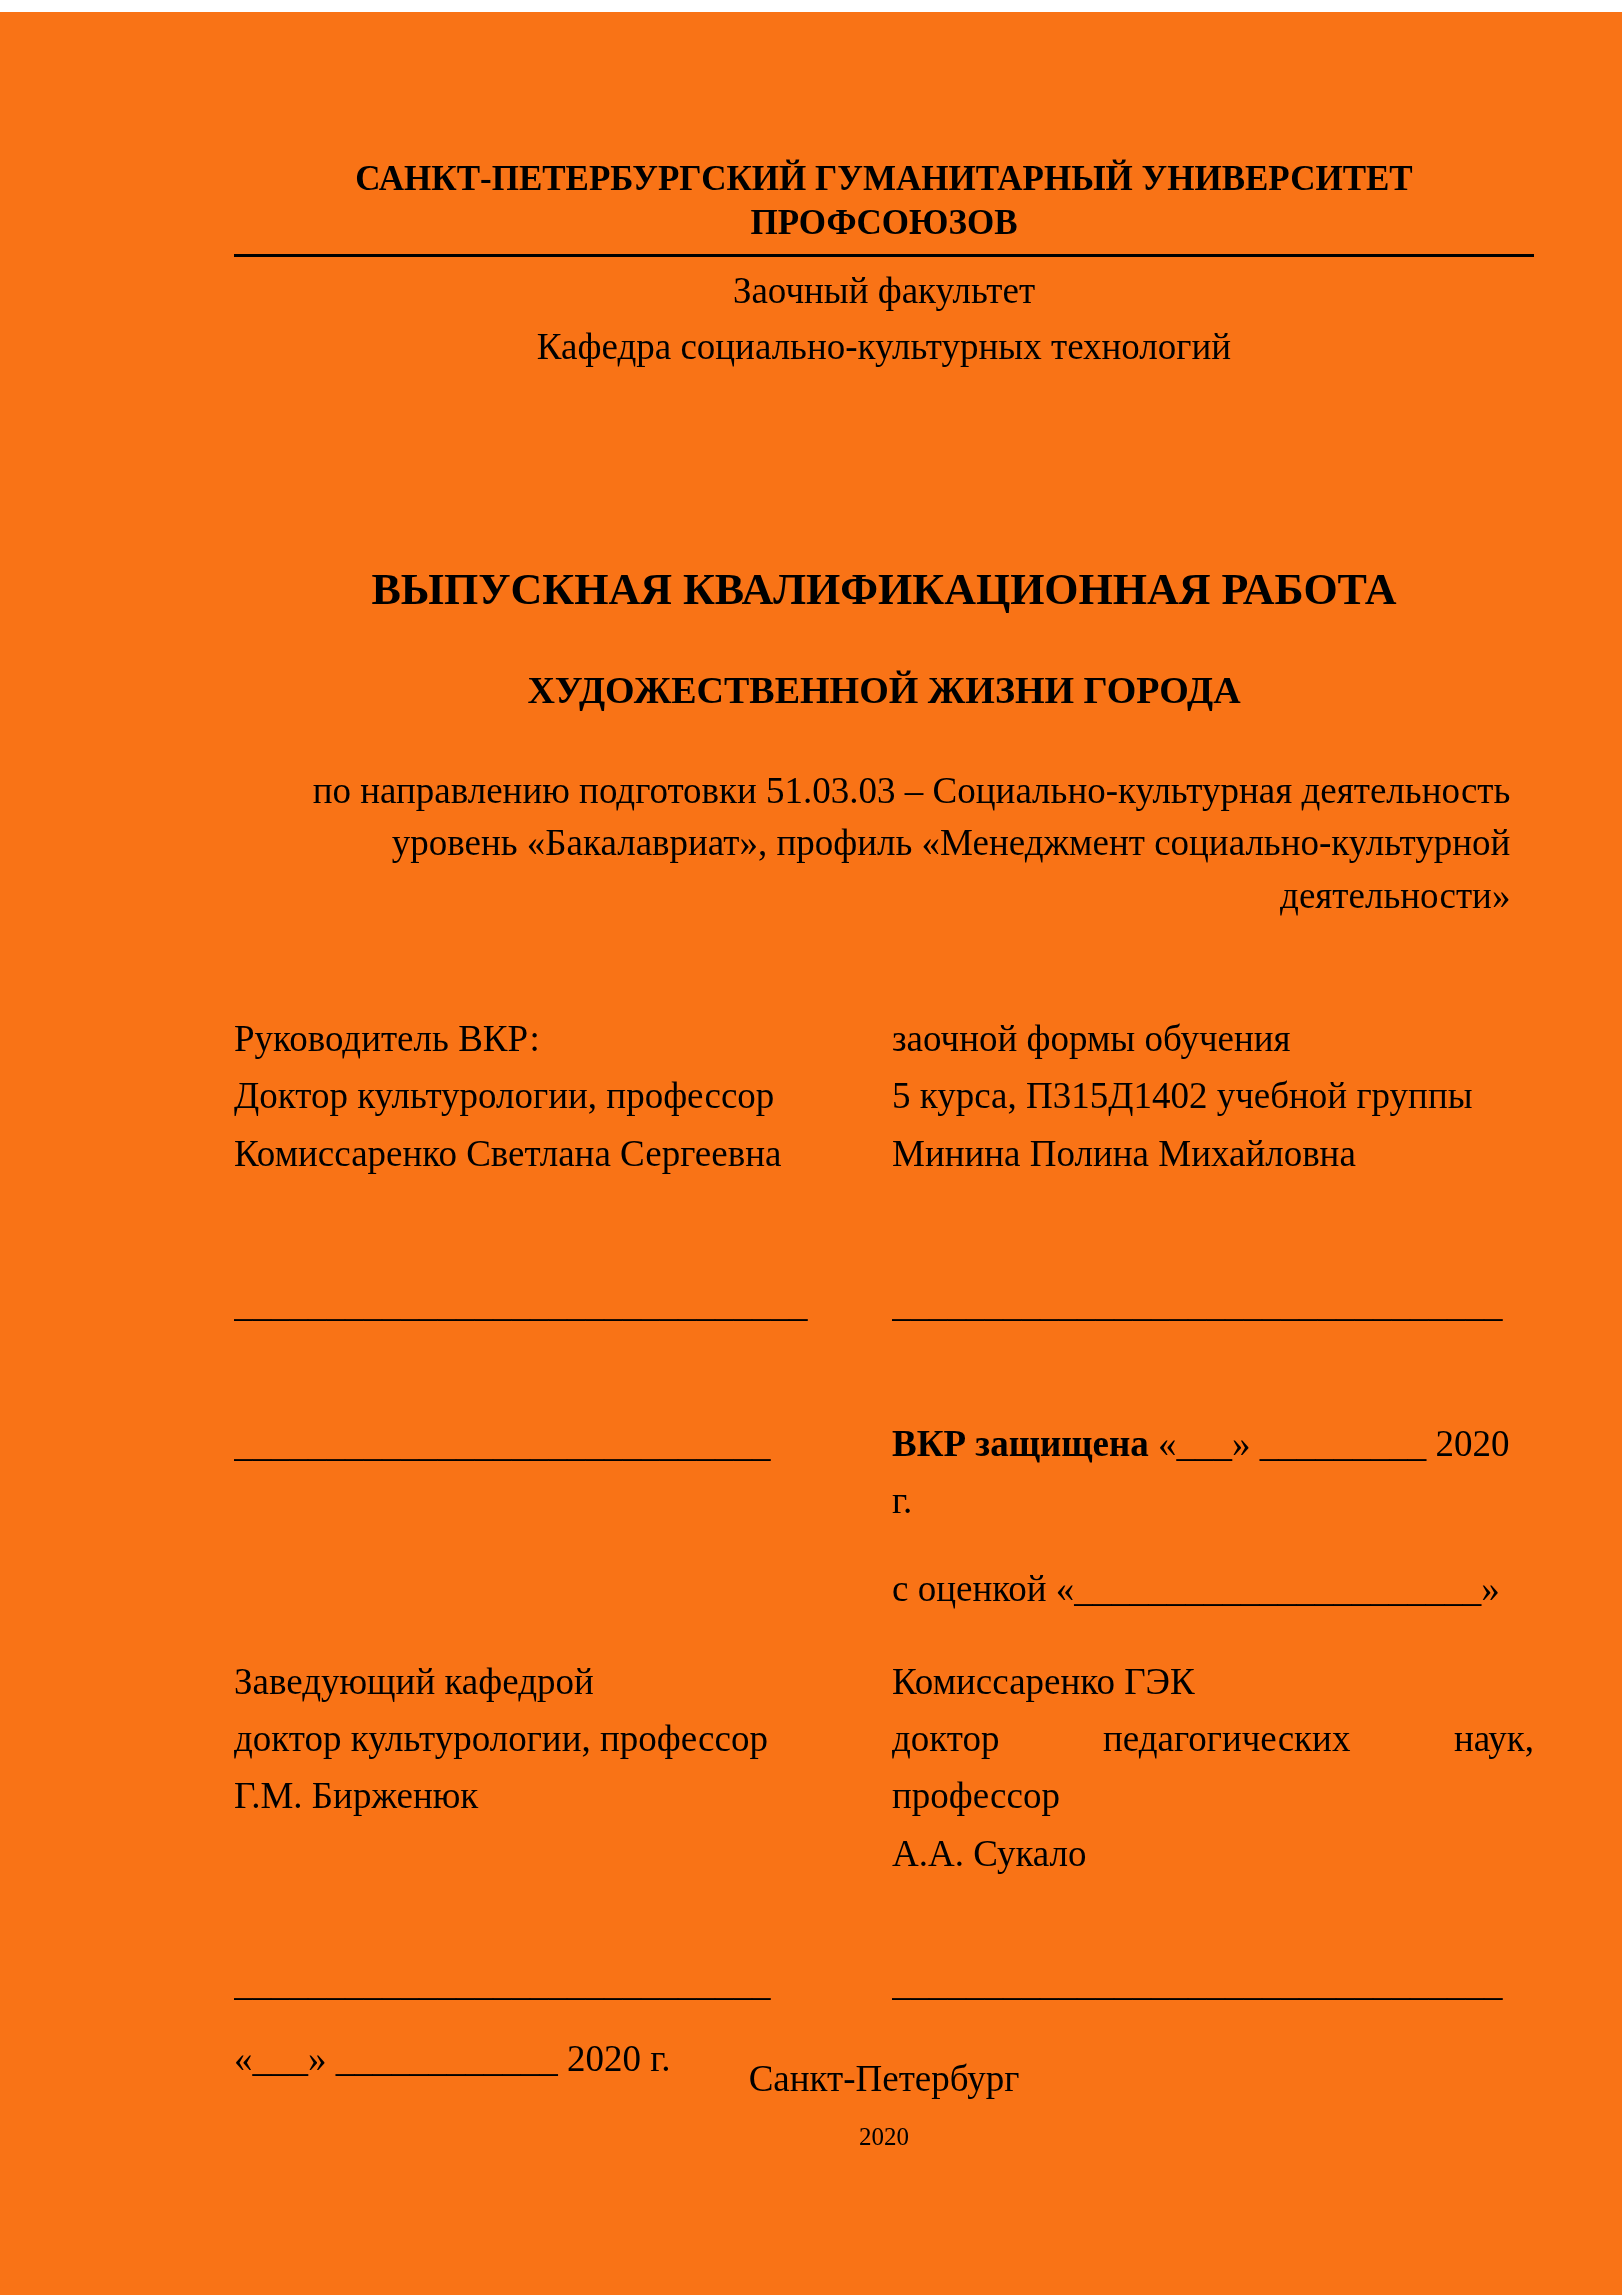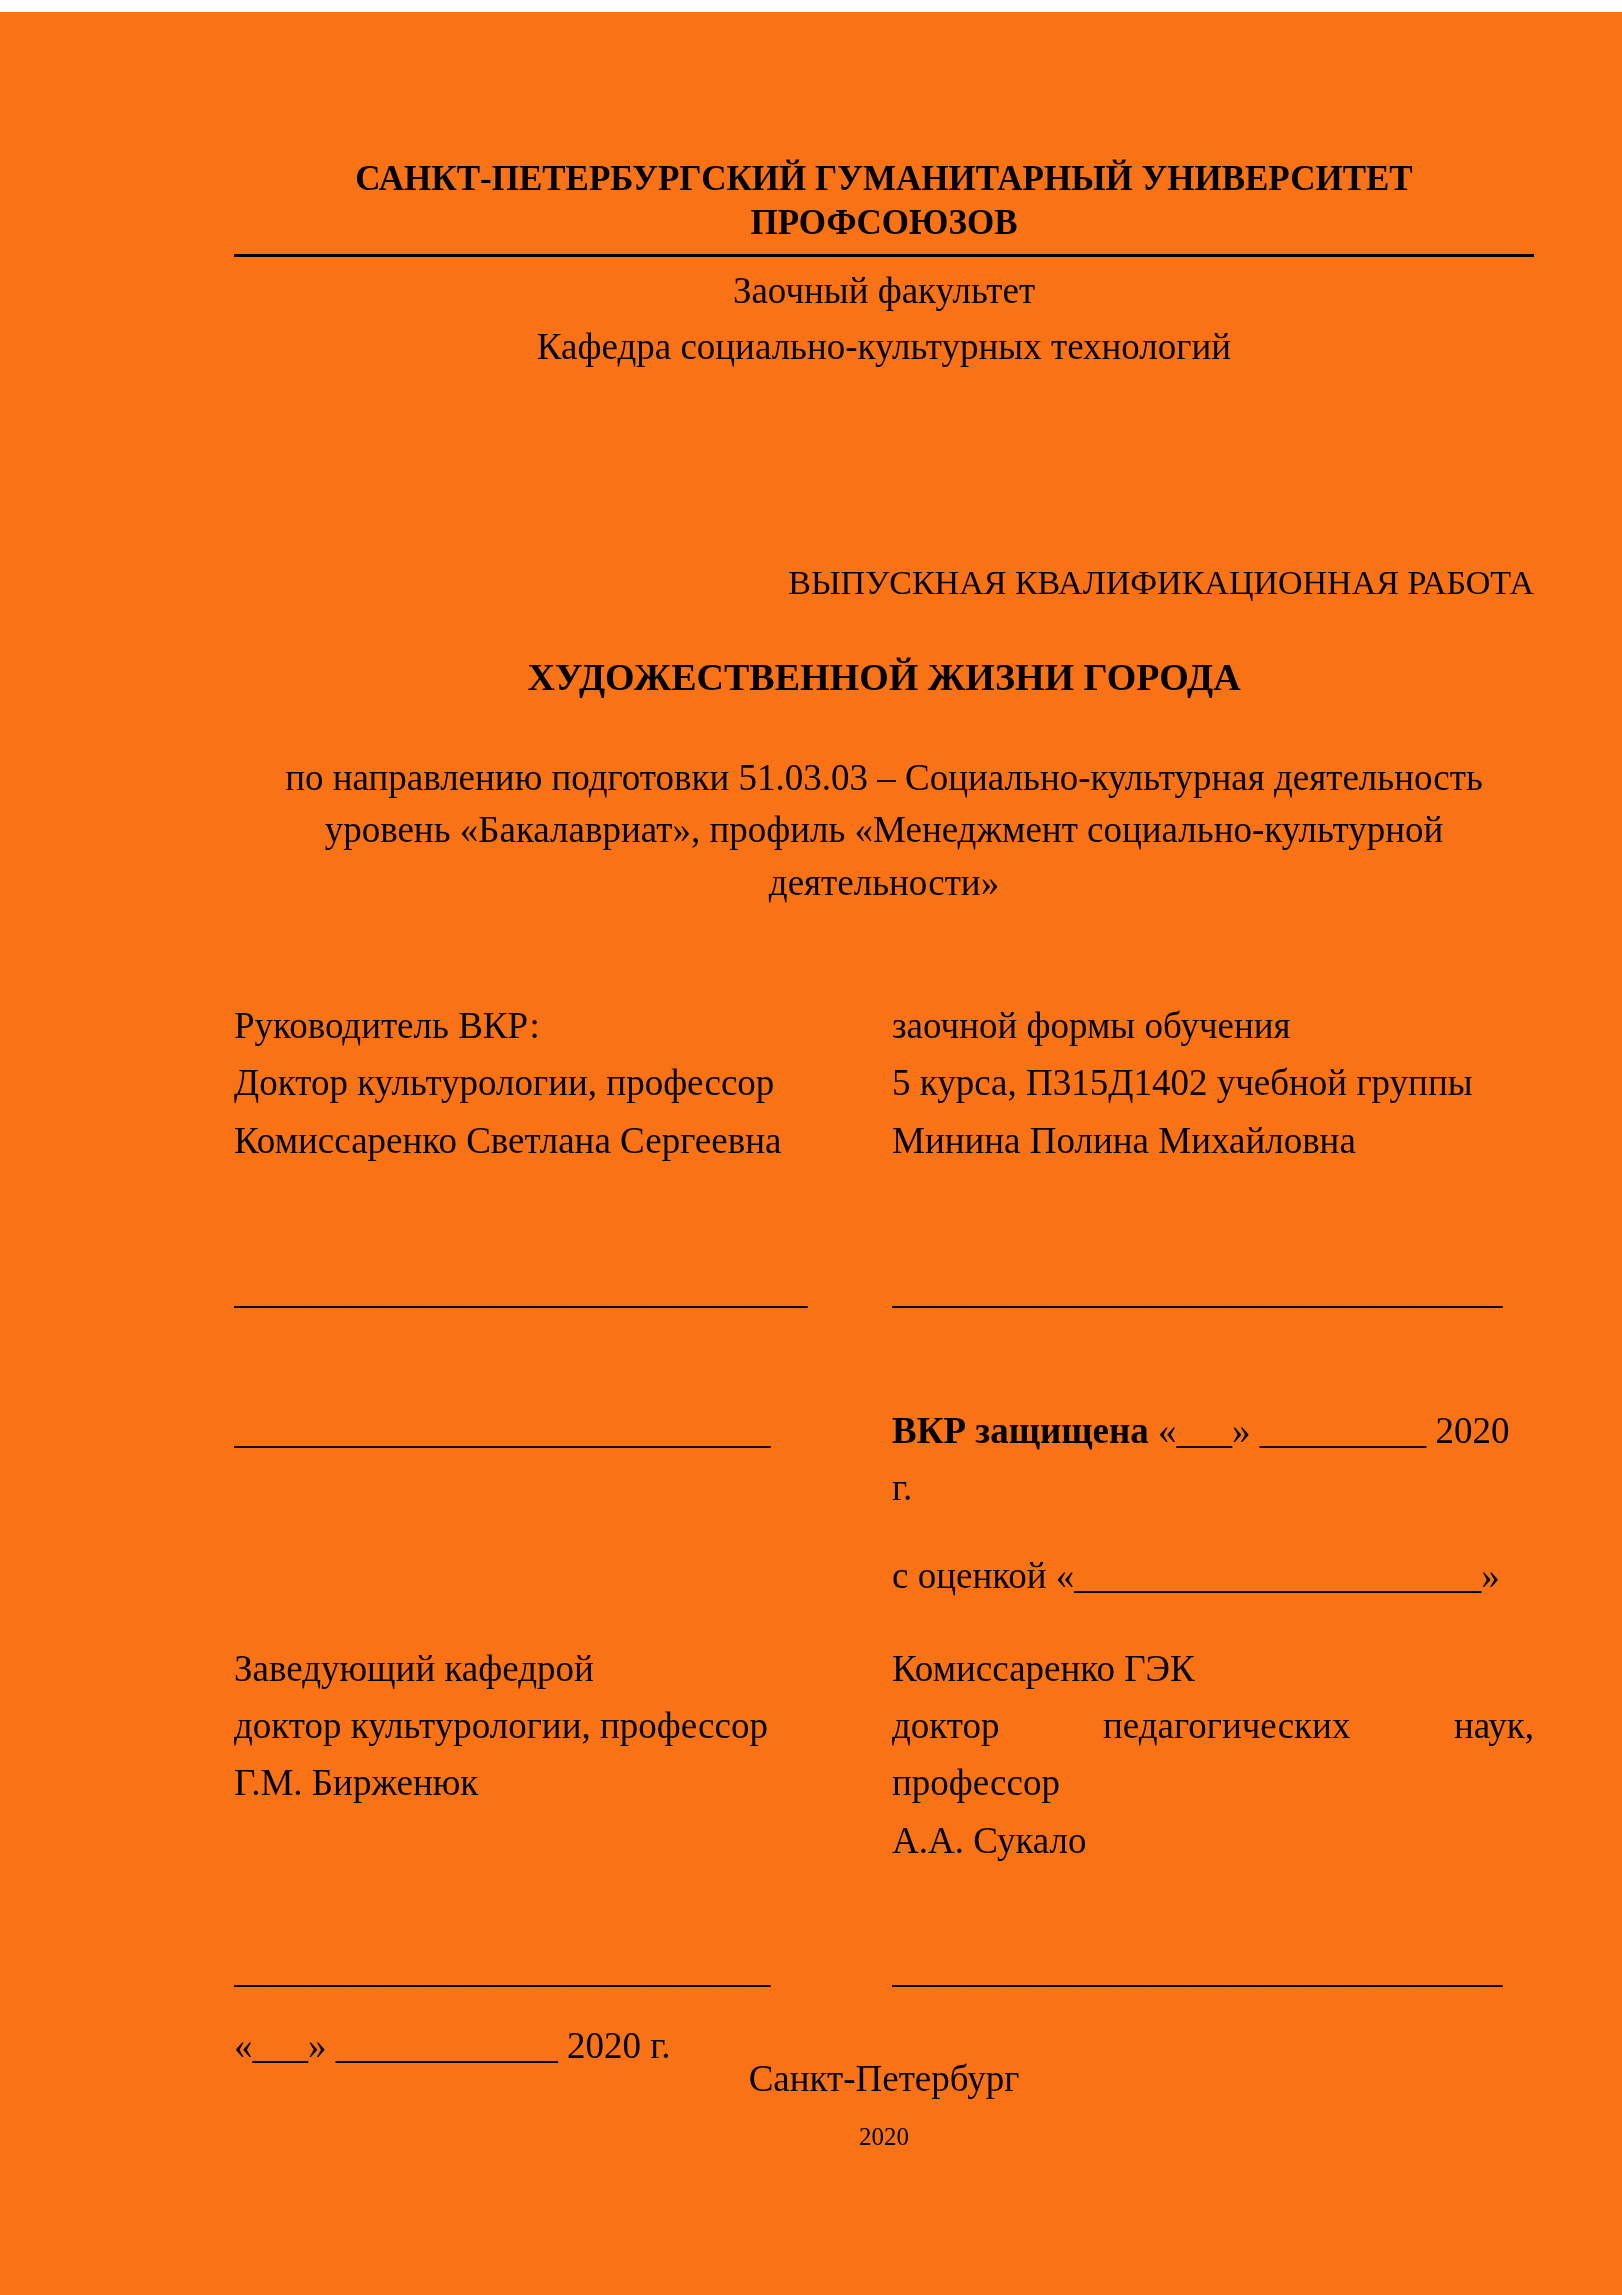--- a/index.html
+++ b/index.html
@@ -28,35 +28,35 @@
     line-height: 1.25;
     padding-bottom: 9.4px;
     border-bottom: 3.1px solid #000000;
     margin-bottom: 6.3px;
   }
   .subhead {
     text-align: center;
     line-height: 1.5;
   }
   .worktype {
-    font-weight: normal;
-    font-size: 34px;
-    text-align: right;
+    font-weight: bold;
+    font-size: 44px;
+    text-align: center;
     line-height: 1.3;
     margin-top: 187px;
   }
   .thesis {
     font-weight: bold;
     font-size: 38px;
     text-align: center;
     line-height: 1.32;
     margin-top: 47px;
   }
   .program {
-    text-align: center;
+    text-align: right;
     line-height: 1.42;
     margin-top: 49px;
     padding: 0 23.6px;
   }
   .cols {
     display: grid;
     grid-template-columns: 581px 1fr;
     column-gap: 77px;
   }
   .cols-1 { margin-top: 88px; }

